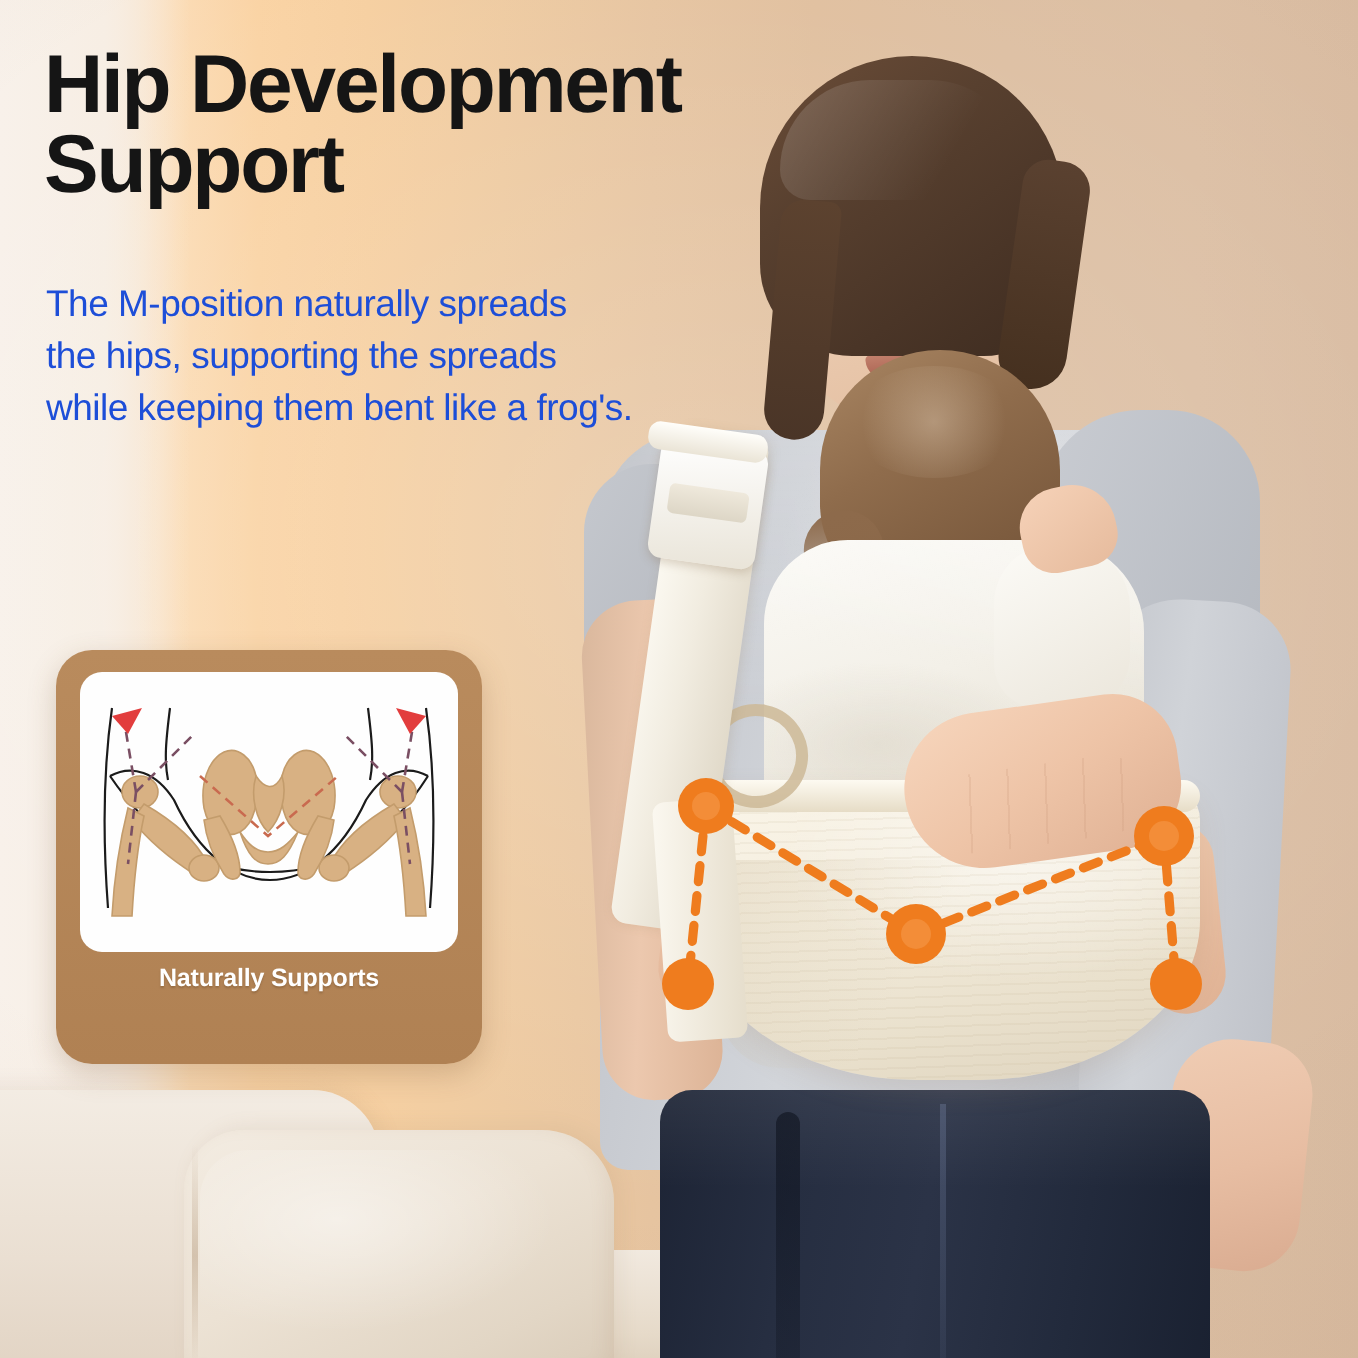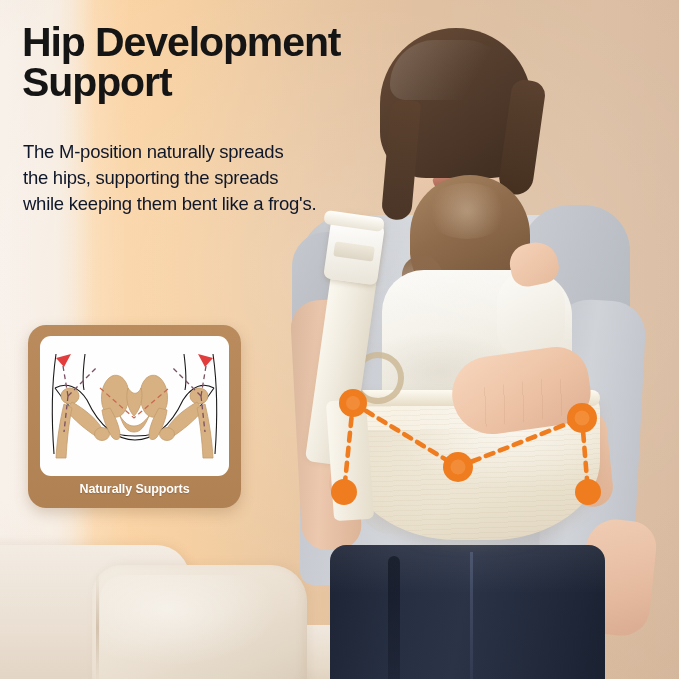--- a/index.html
+++ b/index.html
@@ -162,25 +162,25 @@
     background:linear-gradient(180deg,rgba(120,135,170,.35),rgba(120,135,170,.10));}
   .p-gap{position:absolute;left:388px;top:556px;width:12px;height:128px;
     background:linear-gradient(180deg,rgba(10,14,24,.55),rgba(10,14,24,.25));border-radius:6px;}
 
   
   .headline{position:absolute;left:22px;top:22px;width:400px;
     font-size:41px;line-height:.98;font-weight:800;letter-spacing:-1.1px;
     color:#151515;}
   .headline .ln{display:block;}
   .subcopy{position:absolute;left:23px;top:139px;width:350px;
-    font-size:18.5px;line-height:1.40;font-weight:400;color:#0f172a;letter-spacing:-.25px;}
+    font-size:18.5px;line-height:1.40;font-weight:400;color:#1d4ed8;letter-spacing:-.25px;}
   .subcopy .ln{display:block;white-space:nowrap;}
 
   
-  .inset{position:absolute;left:28px;top:325px;width:213px;height:183px;
+  .inset{position:absolute;left:28px;top:325px;width:213px;height:207px;
     background:linear-gradient(180deg,#b98b5d 0%,#b08153 100%);
     border-radius:18px;box-shadow:0 5px 14px rgba(120,85,50,.25);}
   .inset-img{position:absolute;left:12px;top:11px;width:189px;height:140px;
     background:#fefefe;border-radius:11px;overflow:hidden;}
   .inset-img svg{display:block;width:189px;height:140px;}
   .inset-cap{position:absolute;left:0;top:156px;width:213px;
     text-align:center;color:#ffffff;font-size:12.5px;line-height:1.28;font-weight:700;
     letter-spacing:-.1px;text-shadow:0 1px 1px rgba(90,60,30,.30);}
   .inset-cap .ln{display:block;}
 

